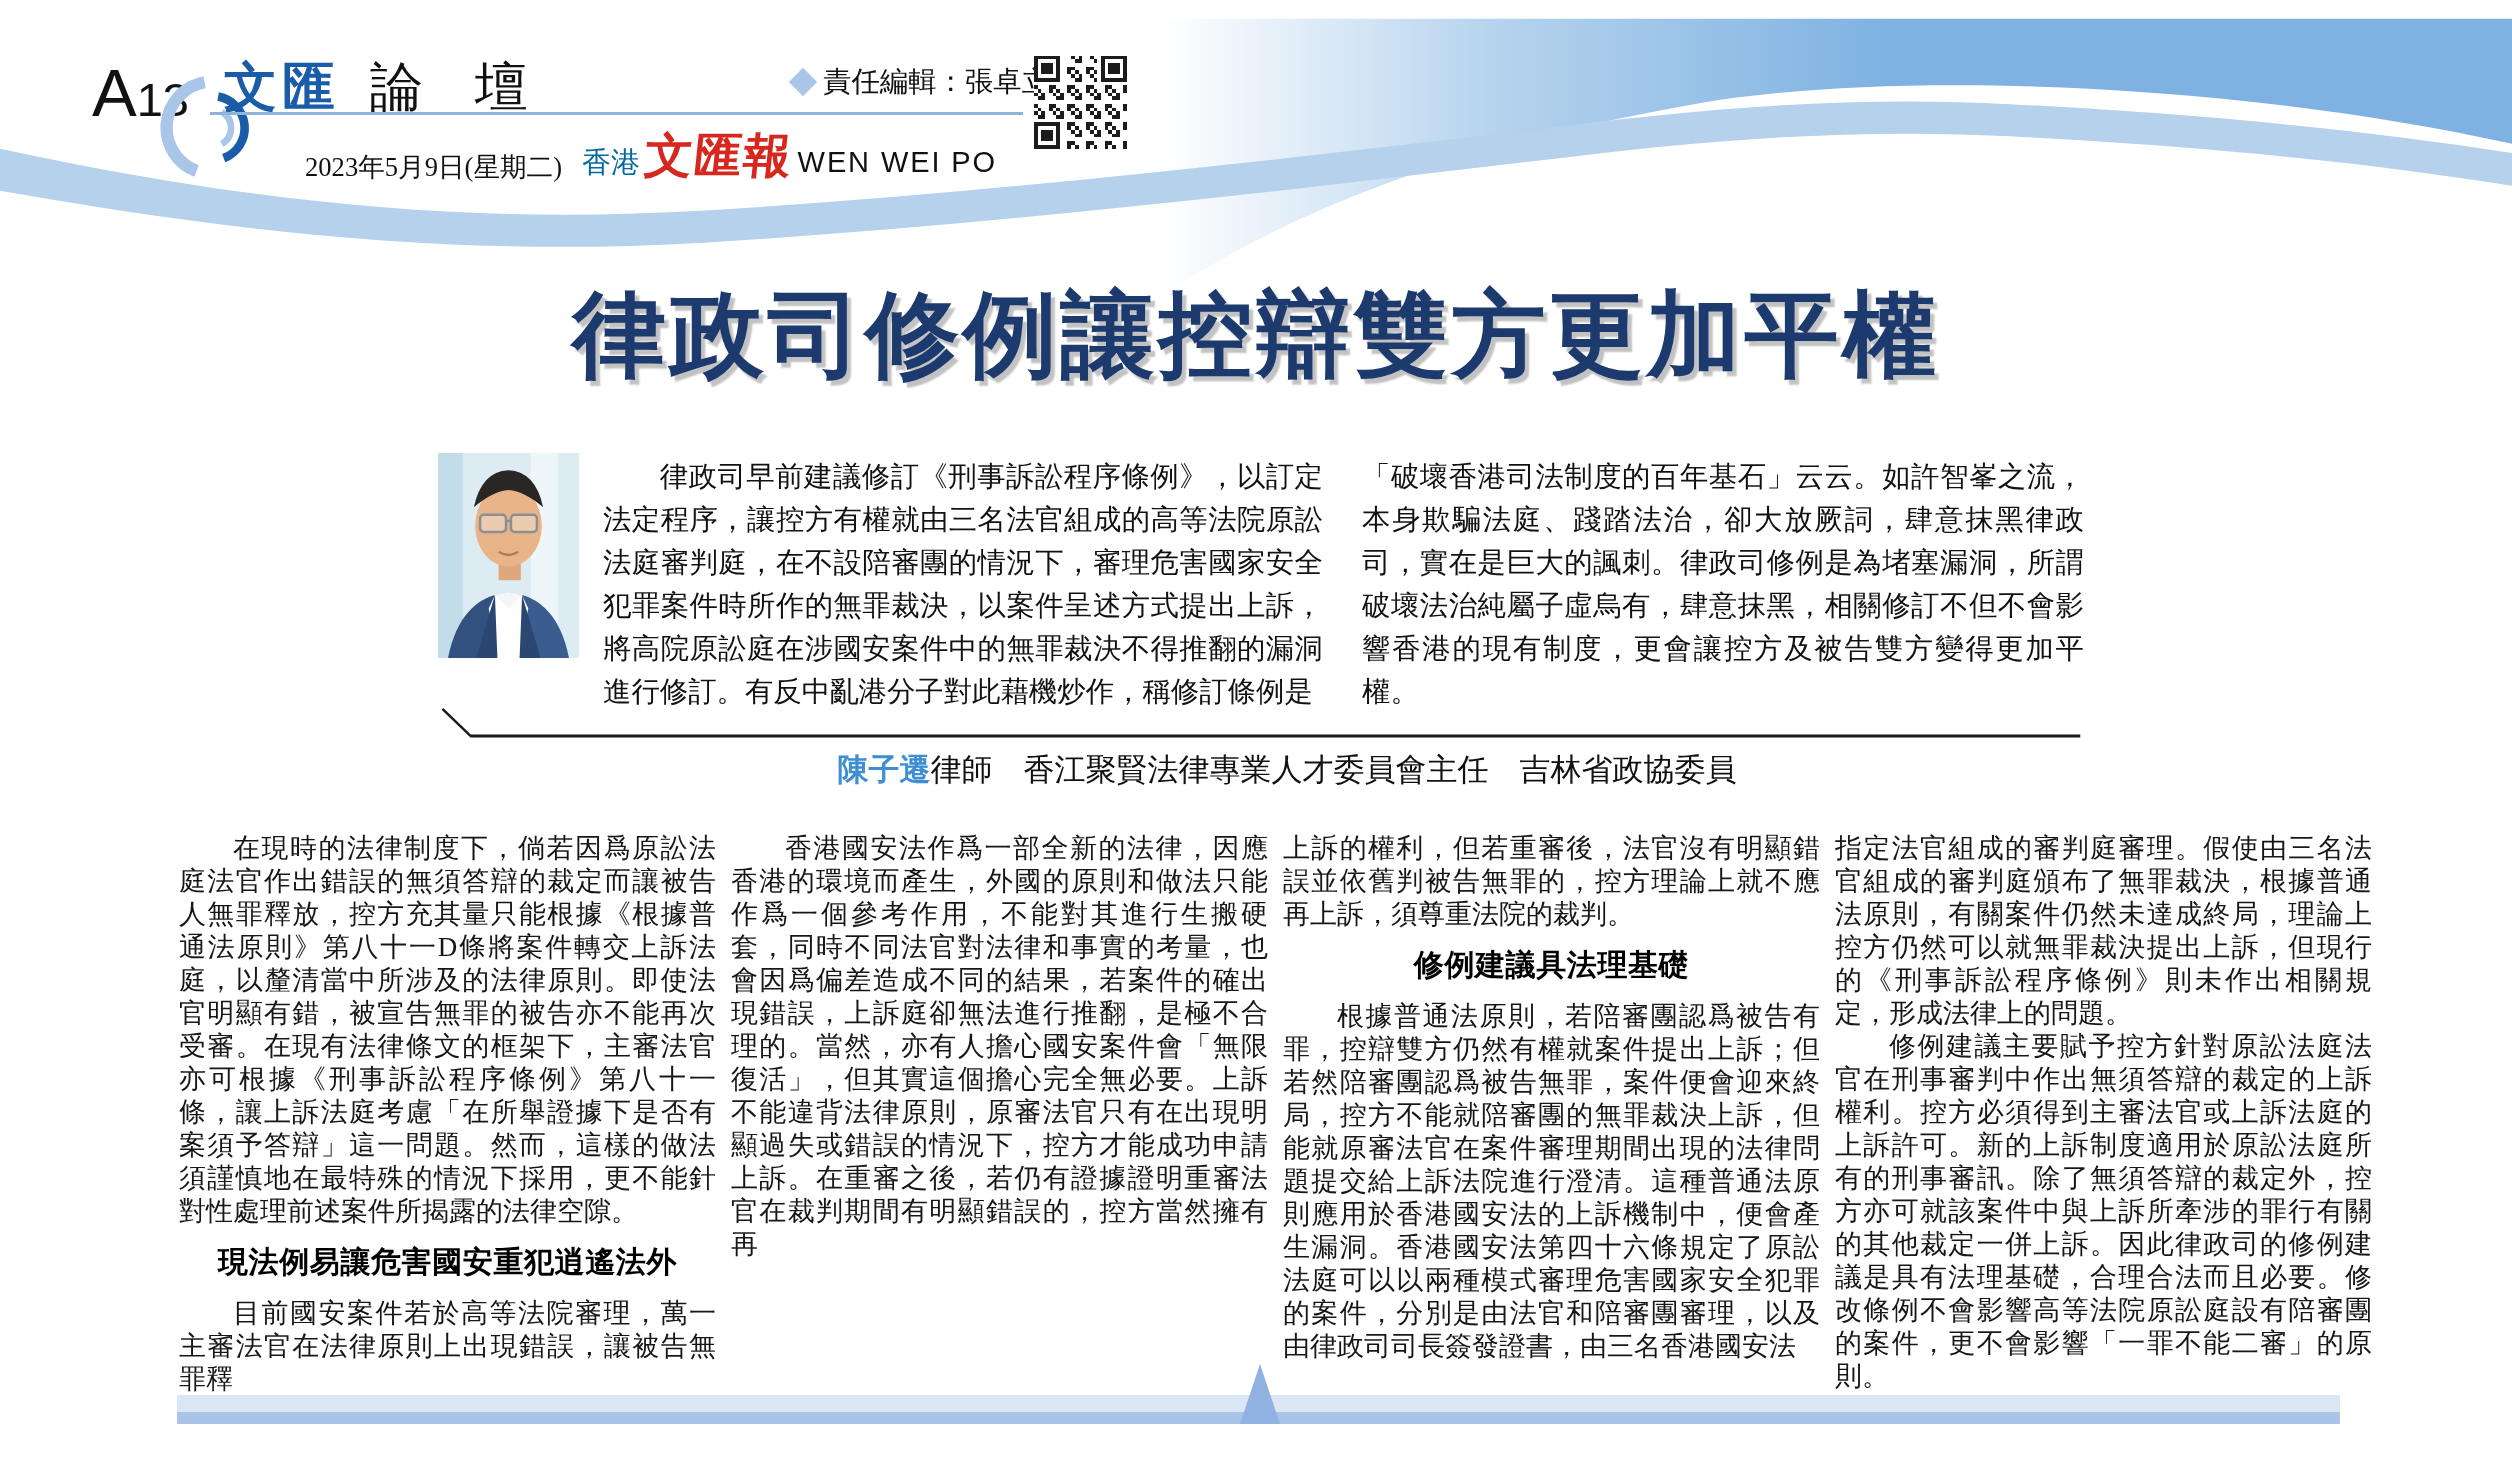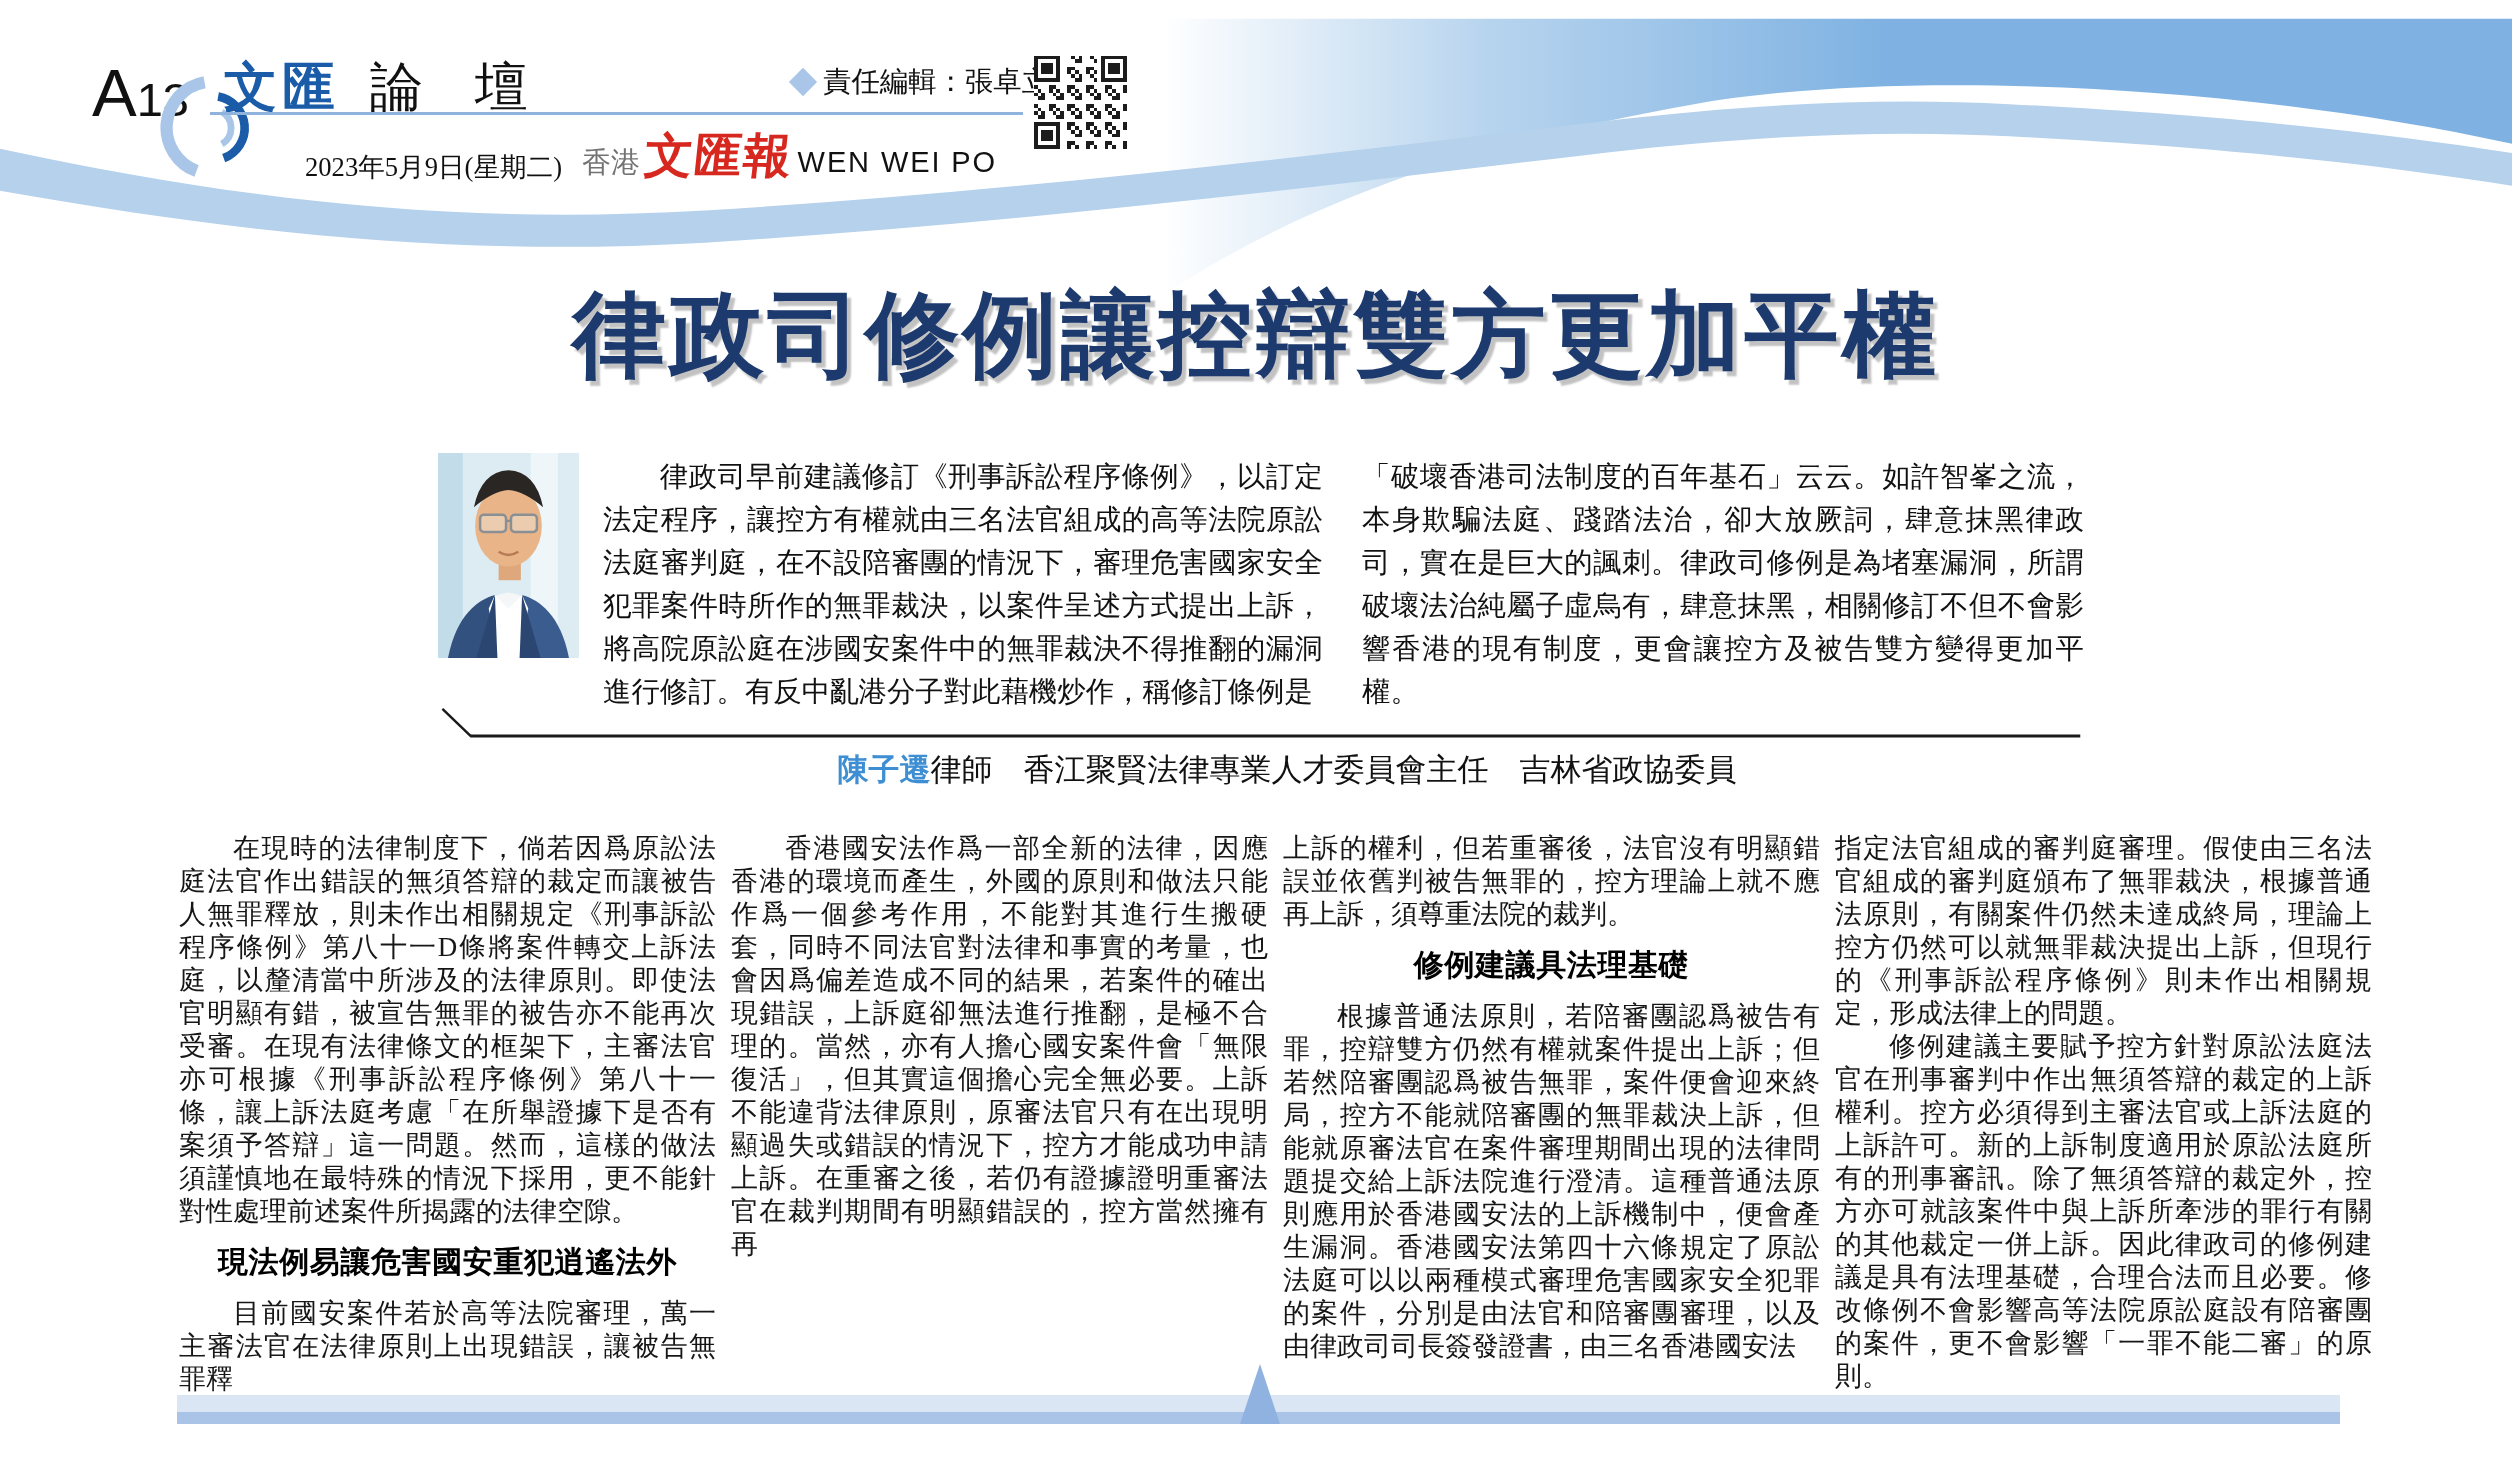--- a/index.html
+++ b/index.html
@@ -19,21 +19,21 @@
   .pageno .big{font-size:67px;line-height:1;}
   .pageno .small{font-size:47px;line-height:1;}
   .section-title{left:224px;top:52px;white-space:nowrap;font-family:"Liberation Sans",sans-serif;}
   .section-title .primary{font-size:53px;font-weight:bold;color:var(--section-blue);letter-spacing:5px;}
   .section-title .secondary{font-size:53px;color:#111;letter-spacing:18.5px;margin-left:30px;font-weight:500;}
   .header-rule{left:210px;top:112px;width:813px;height:3.1px;background:var(--accent-blue);}
   .editor-line{left:793px;top:63px;display:flex;align-items:center;font-family:"Liberation Sans",sans-serif;font-size:28.4px;color:#111;white-space:nowrap;}
   .diamond{width:20px;height:20px;background:var(--light-blue);transform:rotate(45deg);margin-right:10px;flex:0 0 auto;}
   .dateline{left:305px;top:149px;font-family:Liberation Serif, serif;font-size:26.6px;color:#111;white-space:nowrap;}
   .masthead{left:582px;top:124px;display:flex;align-items:baseline;white-space:nowrap;}
-  .masthead .prefix{font-size:29px;font-family:"Liberation Sans",sans-serif;color:#737373;}
+  .masthead .prefix{font-size:29px;font-family:"Liberation Sans",sans-serif;color:#0369a1;}
   .masthead .brand{font-size:48px;font-weight:bold;color:var(--masthead-red);font-family:"Liberation Serif",serif;transform:skewX(-6deg);margin:0 5px;letter-spacing:1.2px;}
   .masthead .english{font-size:29px;font-family:"Liberation Sans",sans-serif;color:#111;letter-spacing:1.9px;}
   .qr{left:1034px;top:52px;}
 
   
   .headline{
     left:0;top:272px;width:100%;text-align:center;
     font-size:94px;font-weight:bold;letter-spacing:3.7px;
     color:var(--headline-navy);
     text-shadow:4.3px 5px 1.9px #c2c2c2;
@@ -310,21 +310,21 @@
     <line x1="12" y1="8" x2="58" y2="52" stroke="#1a1a1a" stroke-width="4"></line>
     <line x1="57" y1="52" x2="2668" y2="52" stroke="#1a1a1a" stroke-width="5"></line>
   </svg>
 
   <div class="layer byline">
     <span class="author">陳子遷</span><span>律師　香江聚賢法律專業人才委員會主任　吉林省政協委員</span>
   </div>
 
   <div class="layer columns">
     <div class="col">
-      <p class="indent">在現時的法律制度下，倘若因爲原訟法庭法官作出錯誤的無須答辯的裁定而讓被告人無罪釋放，則未作出相關規定《刑事訴訟程序條例》第八十一D條將案件轉交上訴法庭，以釐清當中所涉及的法律原則。即使法官明顯有錯，被宣告無罪的被告亦不能再次受審。在現有法律條文的框架下，主審法官亦可根據《刑事訴訟程序條例》第八十一條，讓上訴法庭考慮「在所舉證據下是否有案須予答辯」這一問題。然而，這樣的做法須謹慎地在最特殊的情況下採用，更不能針對性處理前述案件所揭露的法律空隙。</p>
+      <p class="indent">在現時的法律制度下，倘若因爲原訟法庭法官作出錯誤的無須答辯的裁定而讓被告人無罪釋放，控方充其量只能根據《根據普通法原則》第八十一D條將案件轉交上訴法庭，以釐清當中所涉及的法律原則。即使法官明顯有錯，被宣告無罪的被告亦不能再次受審。在現有法律條文的框架下，主審法官亦可根據《刑事訴訟程序條例》第八十一條，讓上訴法庭考慮「在所舉證據下是否有案須予答辯」這一問題。然而，這樣的做法須謹慎地在最特殊的情況下採用，更不能針對性處理前述案件所揭露的法律空隙。</p>
       <h2>現法例易讓危害國安重犯逍遙法外</h2>
       <p class="indent">目前國安案件若於高等法院審理，萬一主審法官在法律原則上出現錯誤，讓被告無罪釋</p>
     </div>
     <div class="col">
       <p class="indent">香港國安法作爲一部全新的法律，因應香港的環境而產生，外國的原則和做法只能作爲一個參考作用，不能對其進行生搬硬套，同時不同法官對法律和事實的考量，也會因爲偏差造成不同的結果，若案件的確出現錯誤，上訴庭卻無法進行推翻，是極不合理的。當然，亦有人擔心國安案件會「無限復活」，但其實這個擔心完全無必要。上訴不能違背法律原則，原審法官只有在出現明顯過失或錯誤的情況下，控方才能成功申請上訴。在重審之後，若仍有證據證明重審法官在裁判期間有明顯錯誤的，控方當然擁有再</p>
     </div>
     <div class="col">
       <p>上訴的權利，但若重審後，法官沒有明顯錯誤並依舊判被告無罪的，控方理論上就不應再上訴，須尊重法院的裁判。</p>
       <h2>修例建議具法理基礎</h2>
       <p class="indent">根據普通法原則，若陪審團認爲被告有罪，控辯雙方仍然有權就案件提出上訴；但若然陪審團認爲被告無罪，案件便會迎來終局，控方不能就陪審團的無罪裁決上訴，但能就原審法官在案件審理期間出現的法律問題提交給上訴法院進行澄清。這種普通法原則應用於香港國安法的上訴機制中，便會產生漏洞。香港國安法第四十六條規定了原訟法庭可以以兩種模式審理危害國家安全犯罪的案件，分別是由法官和陪審團審理，以及由律政司司長簽發證書，由三名香港國安法</p>

